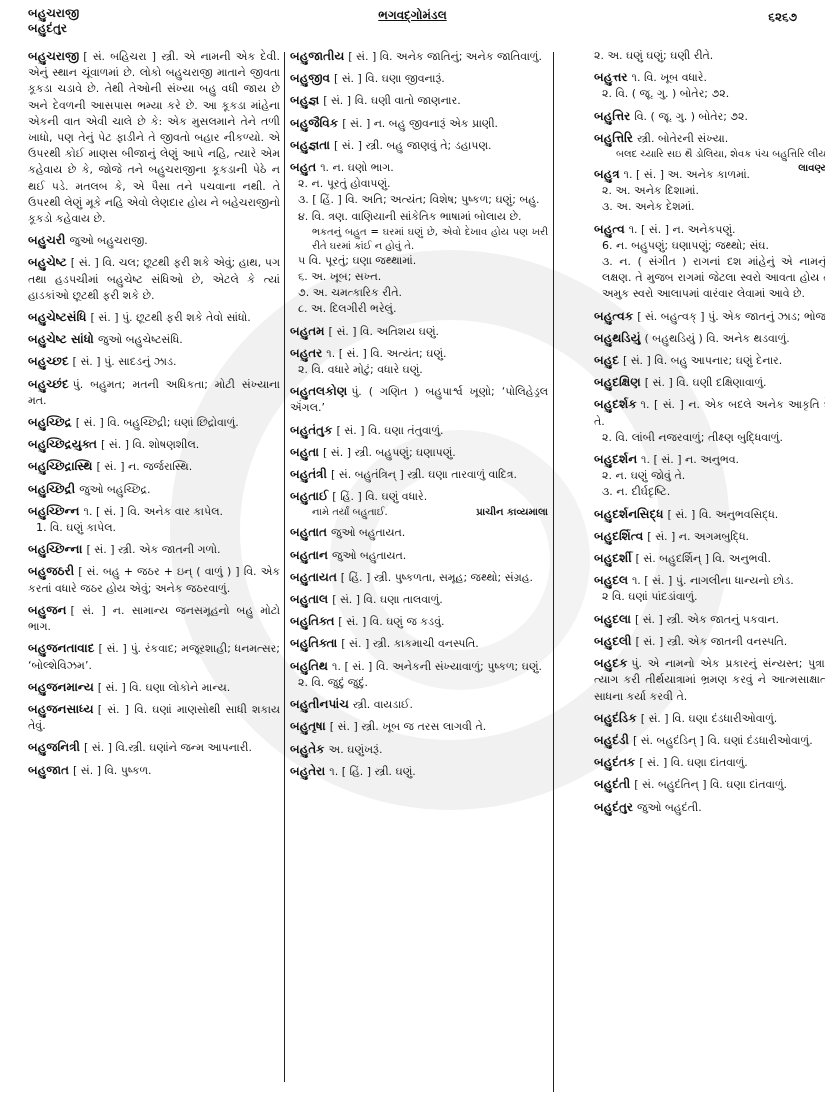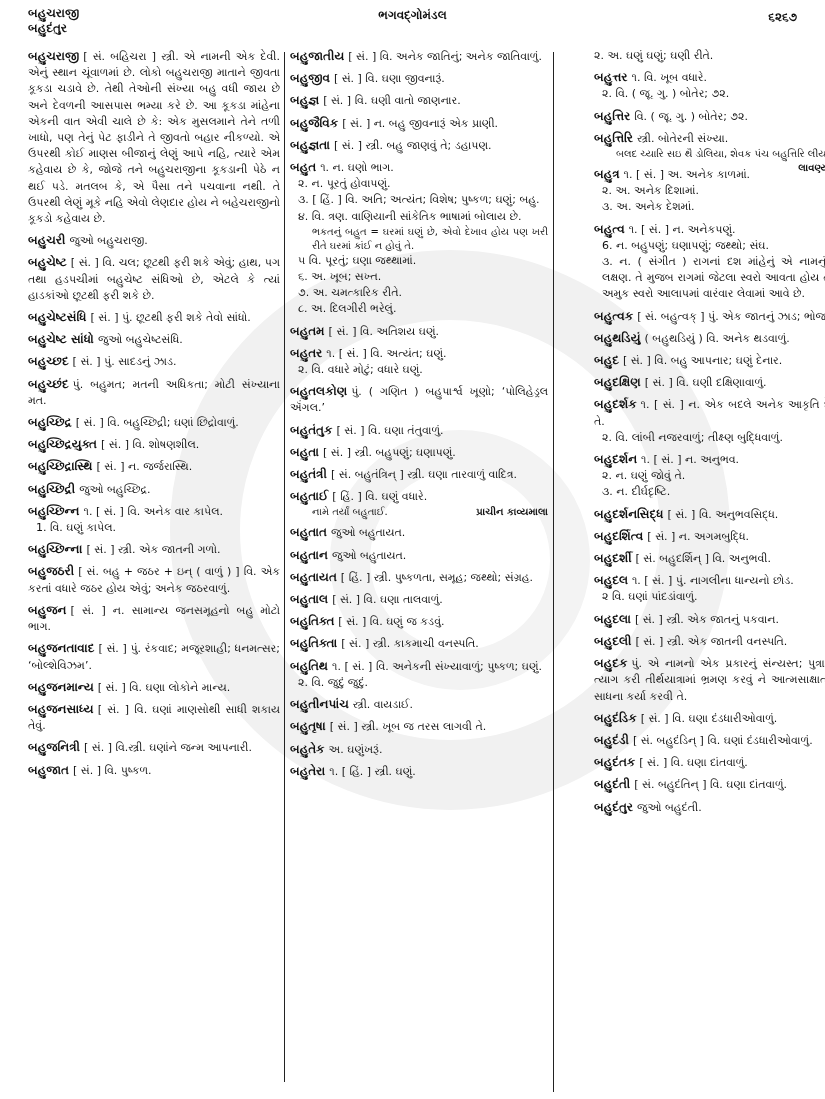--- a/index.html
+++ b/index.html
@@ -14,21 +14,21 @@
     pointer-events: none; z-index: 0;
   }
   .watermark2 {
     position: absolute; left: 330px; top: 430px; width: 260px; height: 260px;
     border-radius: 50%; border: 40px solid #f3f3f3; box-sizing: border-box;
     pointer-events: none; z-index: 0;
   }
   .header { position: absolute; left: 0; top: 0; width: 825px; height: 44px; z-index: 1; }
   .guide-words { position: absolute; left: 28px; top: 6px; font-size: 12px; line-height: 15px; font-weight: bold; }
   .guide-words div { white-space: nowrap; }
-  .running-title { position: absolute; left: 0; right: 0; top: 8px; text-align: center; font-size: 12px; font-weight: bold; }
+  .running-title { position: absolute; left: 0; right: 0; top: 8px; text-align: center; font-size: 12px; font-weight: bold; text-decoration: underline; }
   .page-number { position: absolute; right: 28px; top: 10px; font-size: 12px; font-weight: bold; font-family: Liberation Serif, serif; }
 
   .columns { position: absolute; left: 0; top: 48px; width: 825px; height: 1045px; z-index: 1; }
   .col { position: absolute; top: 0; height: 1040px; overflow: hidden; box-sizing: border-box; }
   .col-1 { left: 28px; width: 252px; }
   .col-2 { left: 290px; width: 258px; }
   .col-3 { left: 560px; width: 258px; margin-left: 34px; }
   .divider { position: absolute; top: 4px; width: 1px; background: #222; }
   .divider-1 { left: 284px; height: 1030px; }
   .divider-2 { left: 553px; height: 1040px; }

